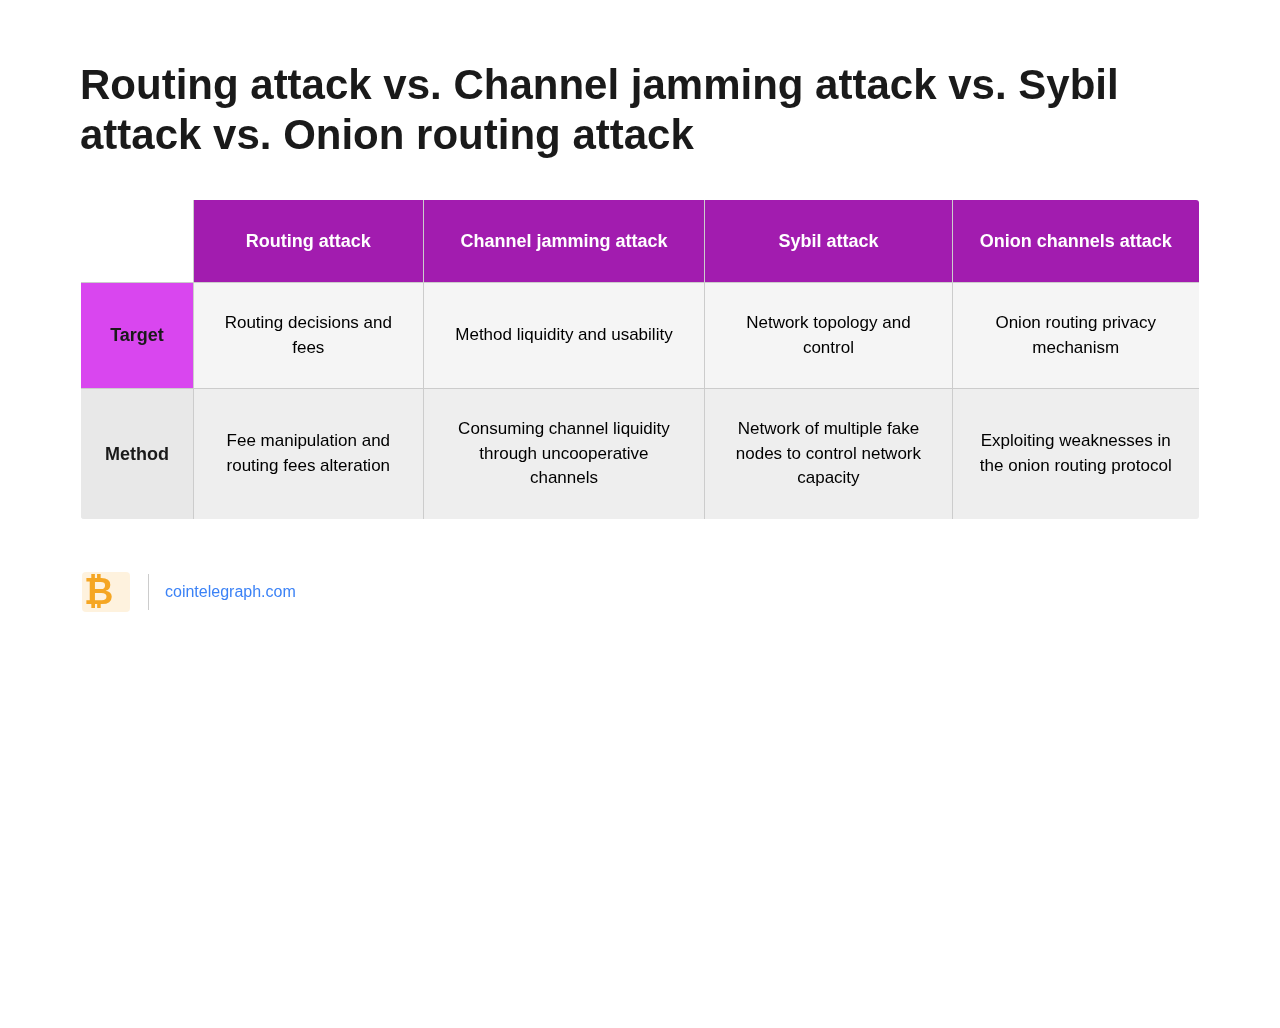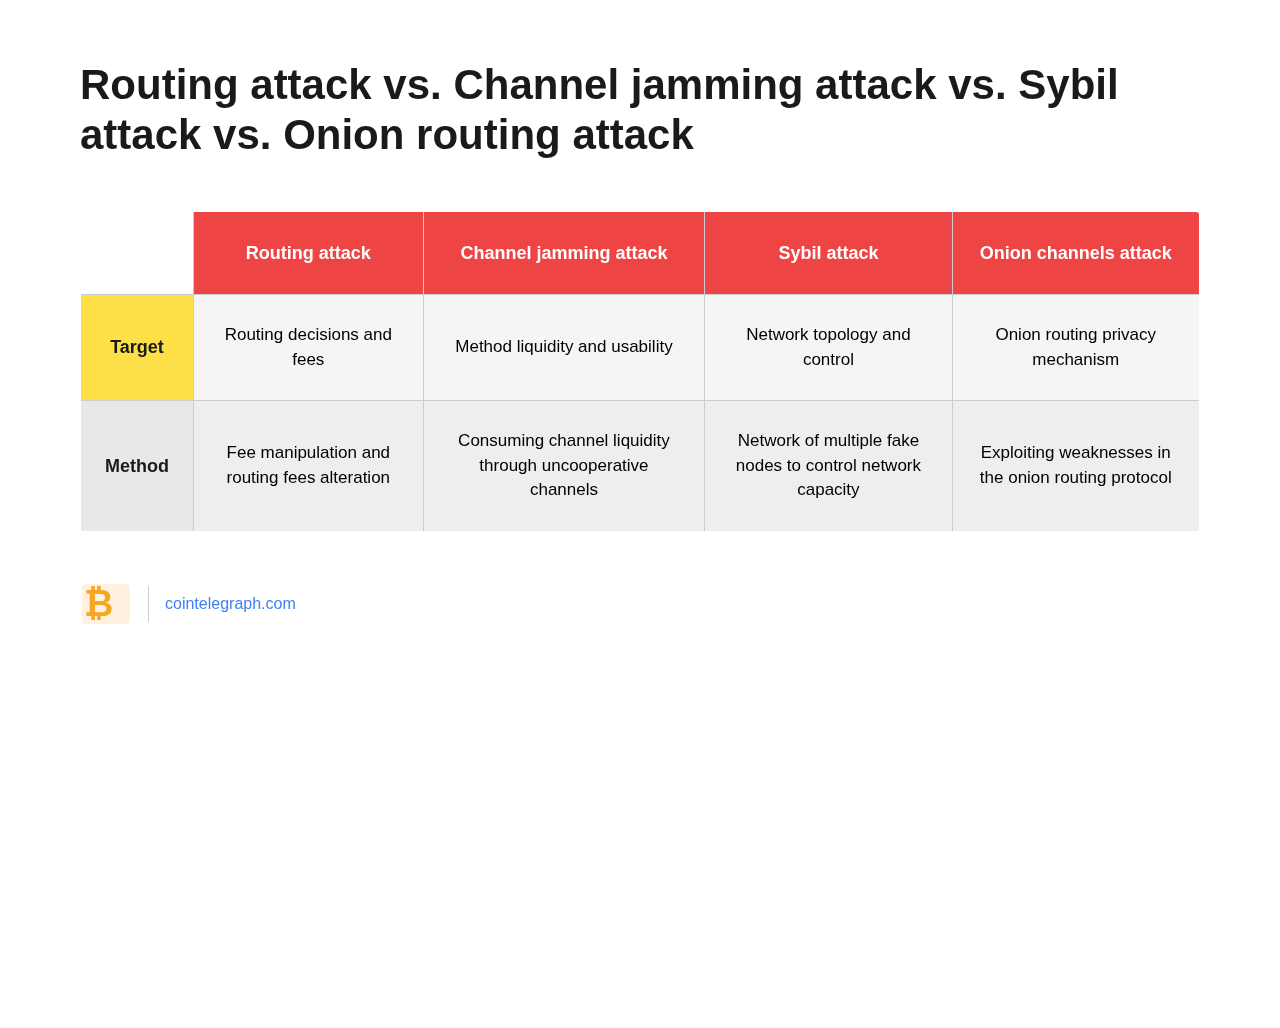--- a/index.html
+++ b/index.html
@@ -14,21 +14,21 @@
       background: #ffffff;
       font-family: 'Georgia', 'Times New Roman', serif;
       padding: 60px 80px 40px 80px;
     }
 
     .page-title {
       font-size: 42px;
       font-weight: 900;
       color: #1a1a1a;
       line-height: 1.2;
-      margin-bottom: 50px;
+      margin-bottom: 38px;
       font-family: Arial, Helvetica, sans-serif;
     }
 
     .comparison-table {
       width: 100%;
       border-collapse: collapse;
       border: 1px solid #cccccc;
       border-radius: 4px;
       overflow: hidden;
       margin-bottom: 50px;
@@ -39,21 +39,21 @@
       padding: 28px 24px;
       text-align: center;
       vertical-align: middle;
       border: 1px solid #cccccc;
       font-family: Arial, Helvetica, sans-serif;
       font-size: 17px;
       line-height: 1.45;
     }
 
     .comparison-table thead th {
-      background-color: #ef4444;
+      background-color: #a21caf;
       color: #ffffff;
       font-weight: 700;
       font-size: 18px;
     }
 
     .comparison-table thead th.empty-header {
       background-color: #ffffff;
       border-top: 1px solid #cccccc;
       border-left: 1px solid #cccccc;
     }
@@ -63,21 +63,21 @@
     }
 
     .comparison-table tbody tr:nth-child(even) {
       background-color: #eeeeee;
     }
 
     .comparison-table tbody td.row-label {
       font-weight: 800;
       color: #1a1a1a;
       text-align: center;
-      background-color: #fde047;
+      background-color: #d946ef;
       font-size: 18px;
     }
 
     .comparison-table tbody tr:nth-child(even) td.row-label {
       background-color: #e8e8e8;
     }
 
     .footer {
       display: flex;
       align-items: center;

